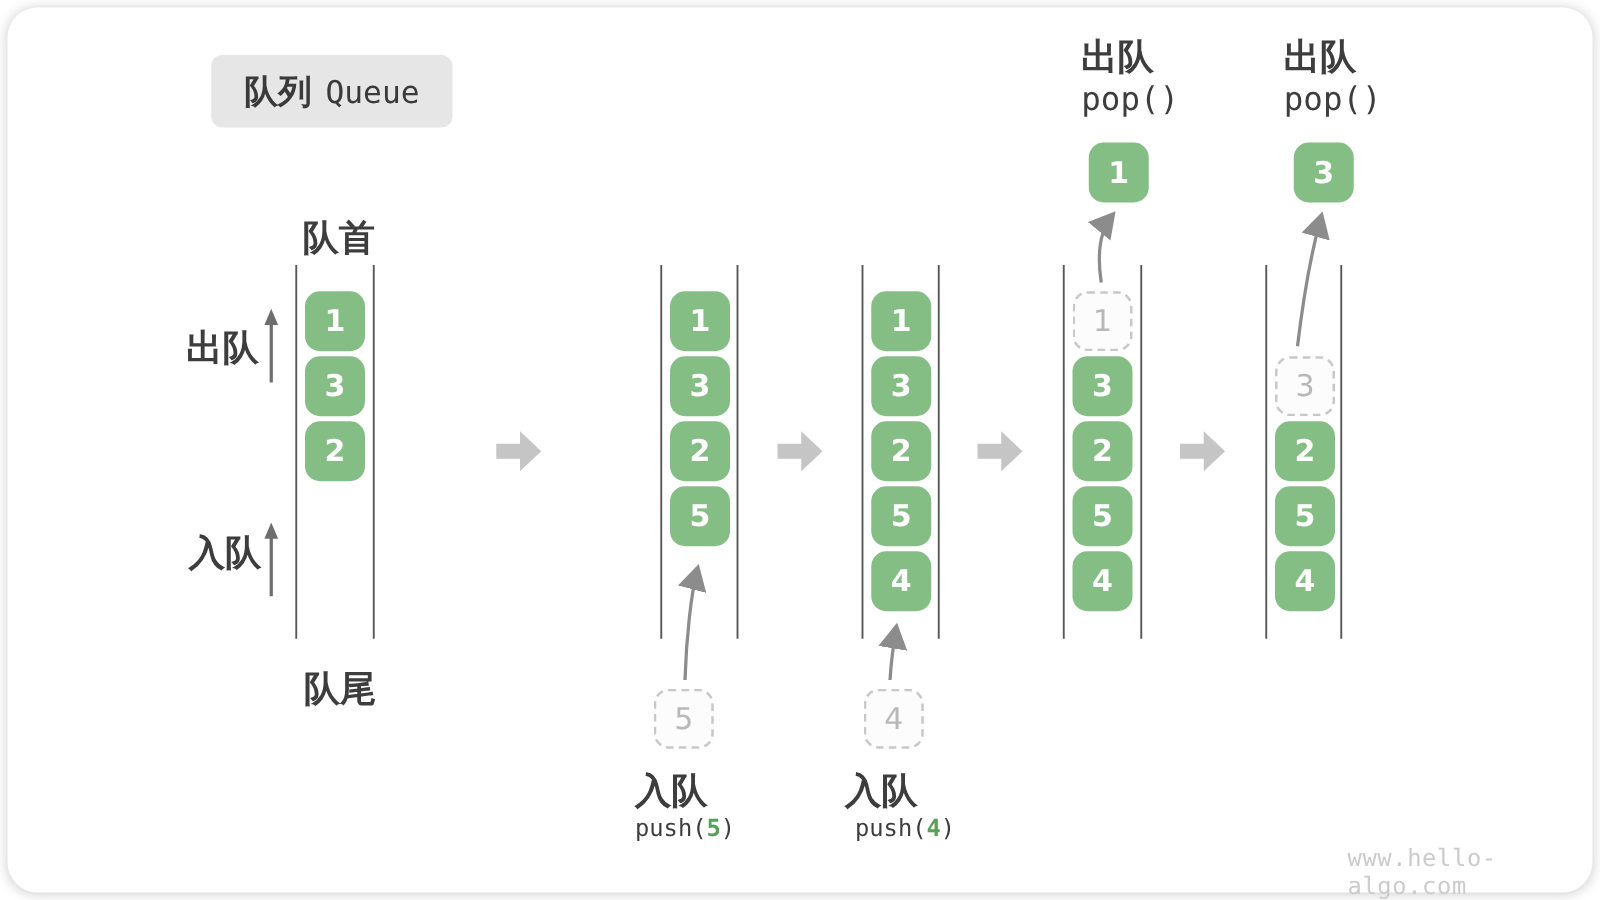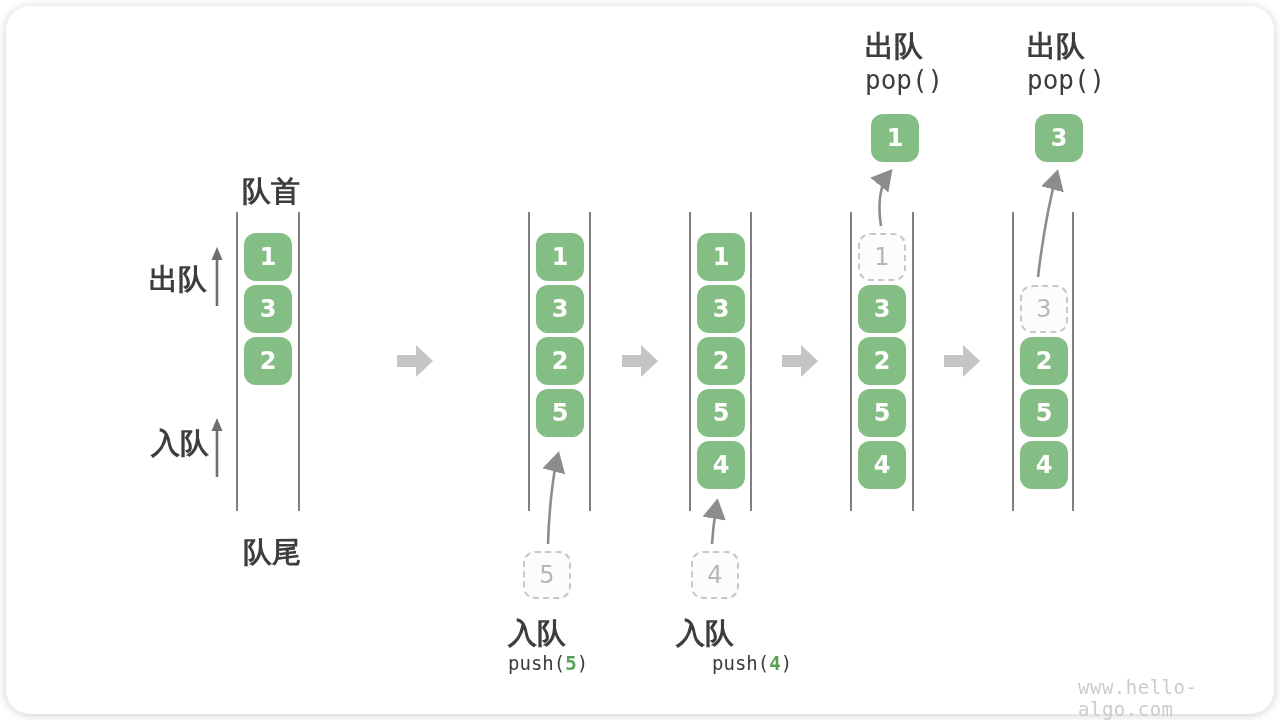--- a/index.html
+++ b/index.html
@@ -77,20 +77,24 @@
     </g>
 
     <g stroke="#8c8c8c" stroke-width="2.6" fill="none">
       <path d="M548,544 C549,510 553,474 558,455" marker-end="url(#ah)"></path>
       <path d="M712,544 C713,528 715,514 717,502" marker-end="url(#ah)"></path>
       <path d="M881,226 C877,200 881,183 890,172" marker-end="url(#ah)"></path>
       <path d="M1038,277 C1043,235 1049,202 1057,173" marker-end="url(#ah)"></path>
     </g>
   </svg>
 
+  <div class="title-badge">
+    <span class="title-zh">队列</span>
+    <span class="title-en">Queue</span>
+  </div>
 
   <div class="cjk" style="left:242px;top:156px;margin-top:20px;">队首</div>
   <div class="cjk" style="left:243px;top:537px;">队尾</div>
   <div class="cjk" style="left:149px;top:264px;">出队</div>
   <div class="cjk" style="left:151px;top:428px;">入队</div>
 
   <div class="qbox" style="left:244px;top:233px;">1</div>
   <div class="qbox" style="left:244px;top:285px;">3</div>
   <div class="qbox" style="left:244px;top:337px;">2</div>
 
@@ -123,17 +127,17 @@
   <div class="cjk" style="left:1027px;top:31px;">出队</div>
   <div class="code" style="left:1027px;top:66px;font-size:26px;">pop()</div>
   <div class="qbox" style="left:1035px;top:114px;">3</div>
 
   <div class="qbox ghost" style="left:523px;top:551px;">5</div>
   <div class="cjk" style="left:508px;top:618px;">入队</div>
   <div class="code" style="left:508px;top:653px;"><span>push(</span><span class="arg">5</span><span>)</span></div>
 
   <div class="qbox ghost" style="left:691px;top:551px;">4</div>
   <div class="cjk" style="left:676px;top:618px;">入队</div>
-  <div class="code" style="left:712px;top:653px;"><span>push(</span><span class="arg">4</span><span>)</span></div>
+  <div class="code" style="left:684px;top:653px;"><span>push(</span><span class="arg">4</span><span>)</span></div>
 
   <div class="watermark">www.hello-algo.com</div>
 
 </div>
 
 </body></html>

